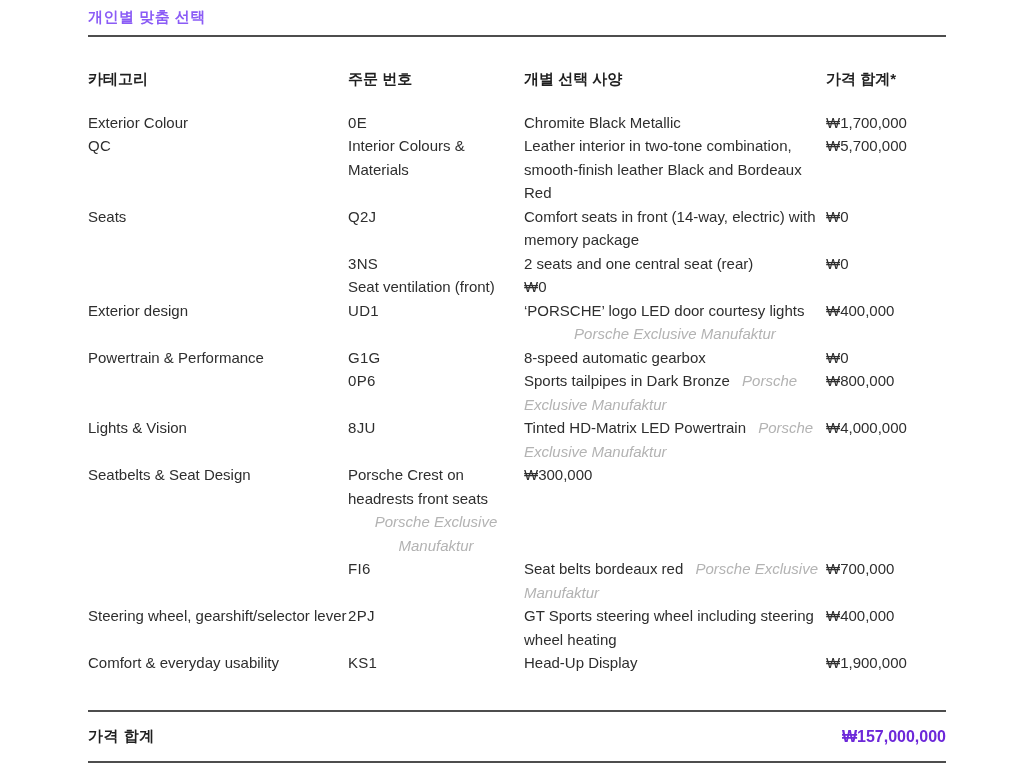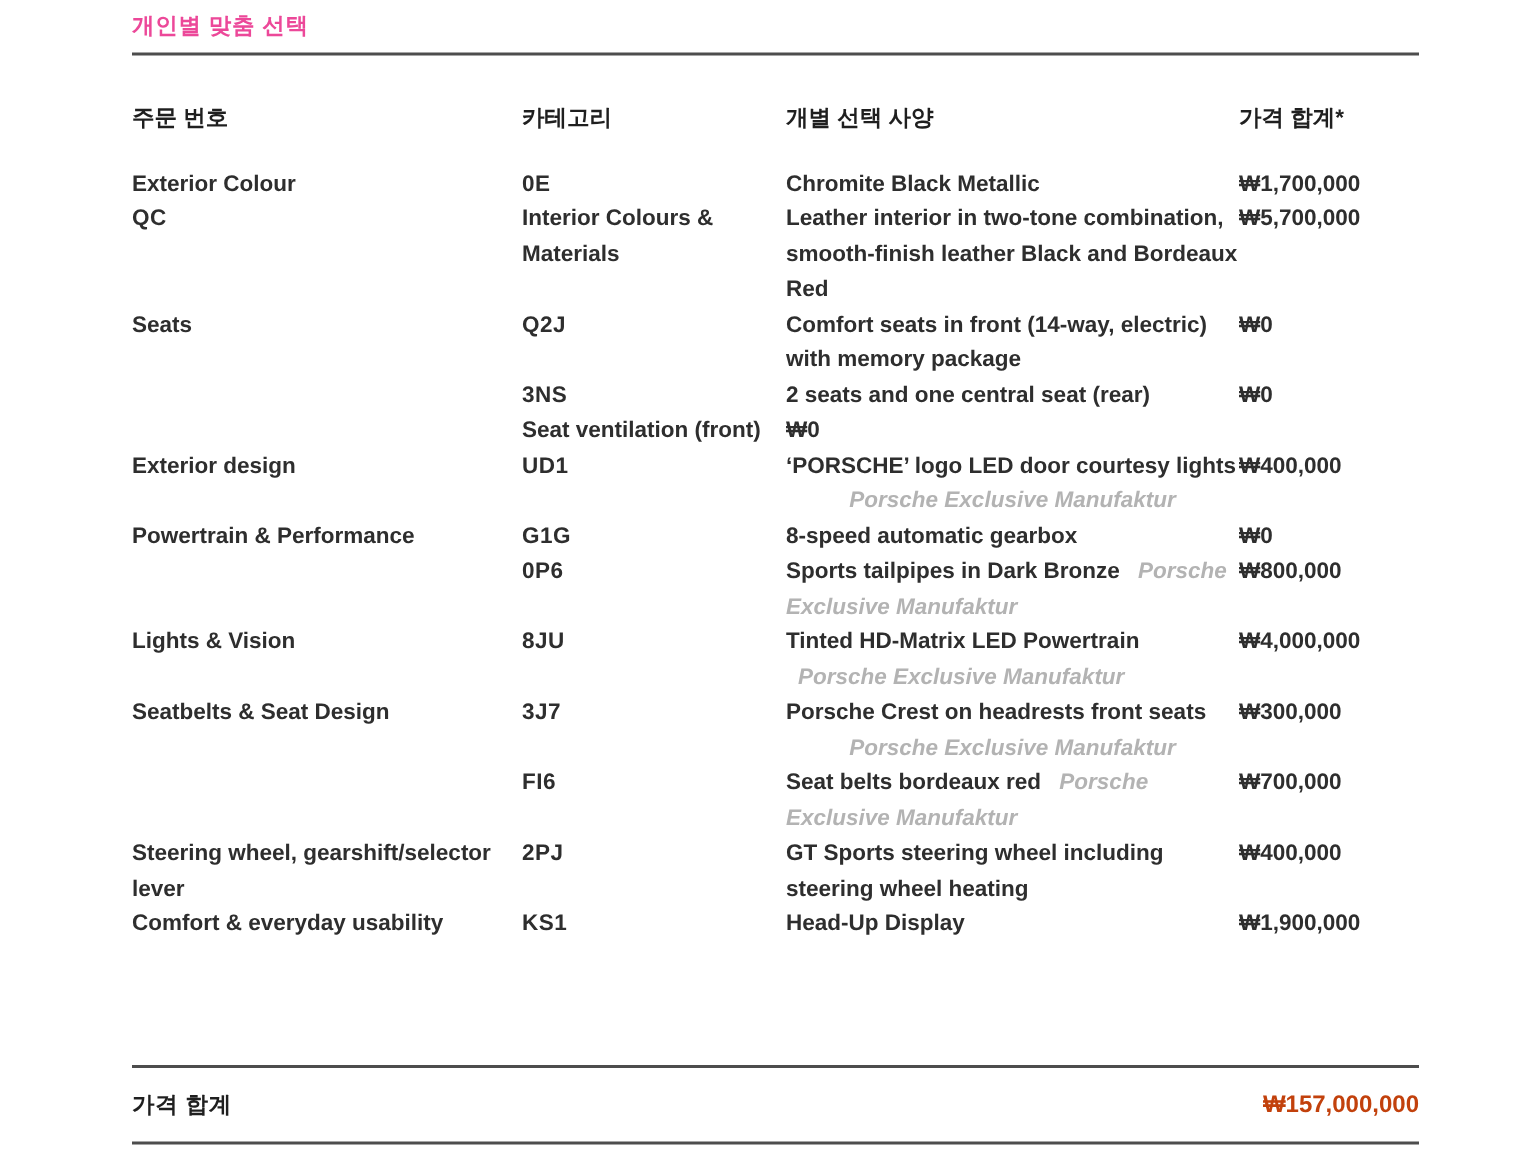--- a/index.html
+++ b/index.html
@@ -14,30 +14,29 @@
   .content { position: absolute; left: 88px; right: 78px; top: 0; }
 
   .title-block {
     padding-top: 8px;
     padding-bottom: 8px;
     border-bottom: 2px solid #4d4d4d;
   }
   .doc-title {
     font-size: 15px;
     font-weight: bold;
-    color: #ec4899;
+    color: #8b5cf6;
     letter-spacing: 0.5px;
   }
 
   .grid-row {
     display: grid;
     grid-template-columns: 260px 176px 302px 1fr;
     font-size: 15px;
     line-height: 23.5px;
-    font-weight: bold;
   }
   .header-row {
     margin-top: 30px;
     font-weight: bold;
     color: #1f1f1f;
   }
   .rows { margin-top: 20px; }
 
   .cell { vertical-align: top; }
   .cell.price { text-align: left; }
@@ -66,36 +65,36 @@
   }
   .footer .label {
     font-size: 15px;
     font-weight: bold;
     color: #1f1f1f;
     letter-spacing: 0.5px;
   }
   .footer .total {
     font-size: 16px;
     font-weight: bold;
-    color: #c2410c;
+    color: #6d28d9;
   }
 </style>
 </head>
 <body>
 
 <div class="page">
   <div class="content">
 
     <div class="title-block">
       <div class="doc-title">개인별 맞춤 선택</div>
     </div>
 
     <div class="grid-row header-row">
+      <div class="cell">카테고리</div>
       <div class="cell">주문 번호</div>
-      <div class="cell">카테고리</div>
       <div class="cell">개별 선택 사양</div>
       <div class="cell price">가격 합계*</div>
     </div>
 
     <div class="rows">
 
       <div class="grid-row">
         <div class="cell">Exterior Colour</div>
         <div class="cell code">0E</div>
         <div class="cell">Chromite Black Metallic</div>
@@ -162,21 +161,20 @@
         <div class="cell code">8JU</div>
         <div class="cell">
           <span>Tinted HD-Matrix LED Powertrain</span>
           <span class="note inline">Porsche Exclusive Manufaktur</span>
         </div>
         <div class="cell price">₩4,000,000</div>
       </div>
 
       <div class="grid-row">
         <div class="cell">Seatbelts &amp; Seat Design</div>
-        <div class="cell code">3J7</div>
         <div class="cell">
           <span>Porsche Crest on headrests front seats</span>
           <span class="note block">Porsche Exclusive Manufaktur</span>
         </div>
         <div class="cell price">₩300,000</div>
       </div>
 
       <div class="grid-row">
         <div class="cell"></div>
         <div class="cell code">FI6</div>

